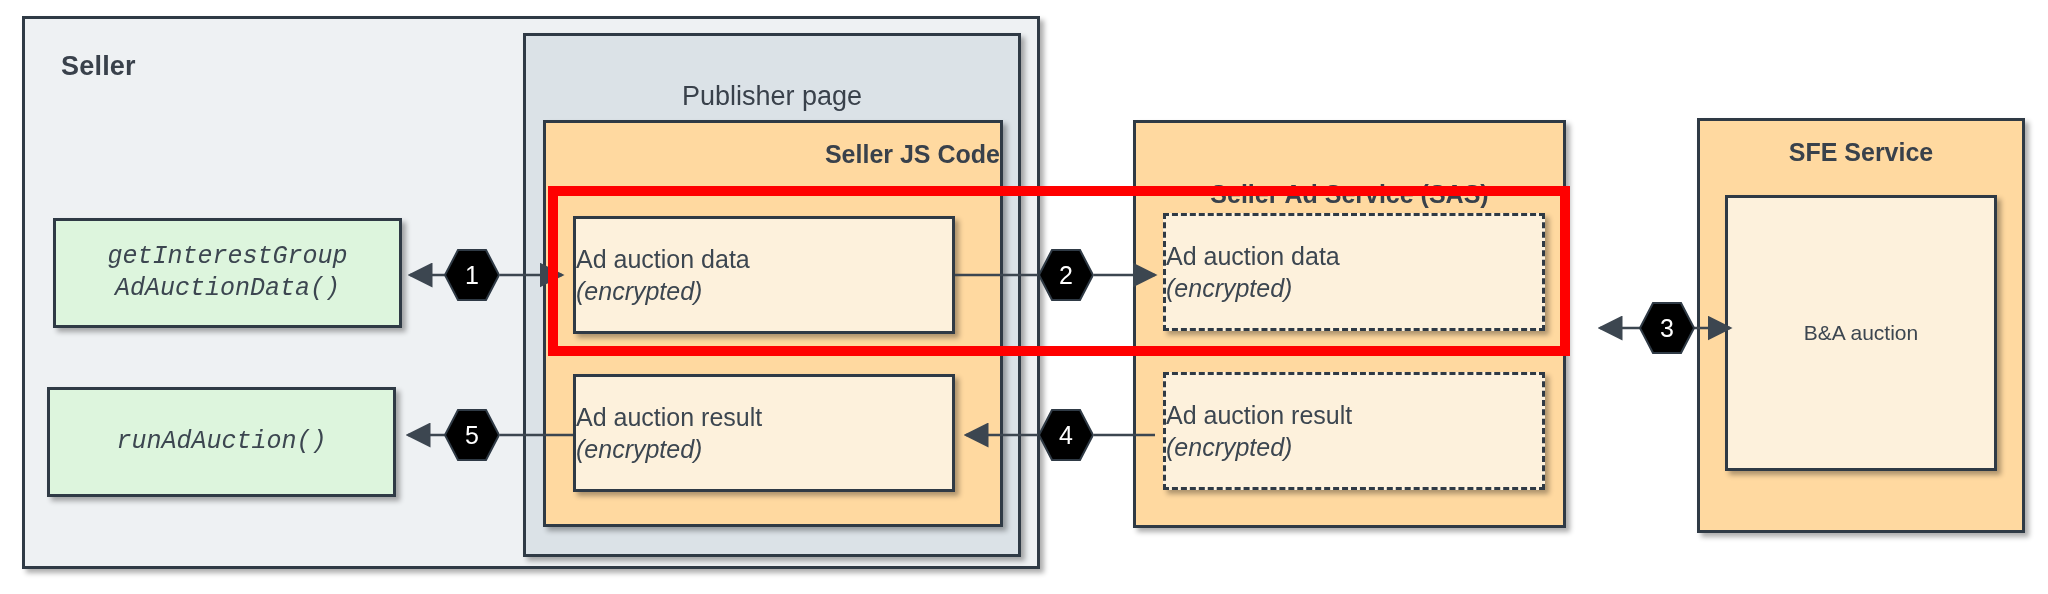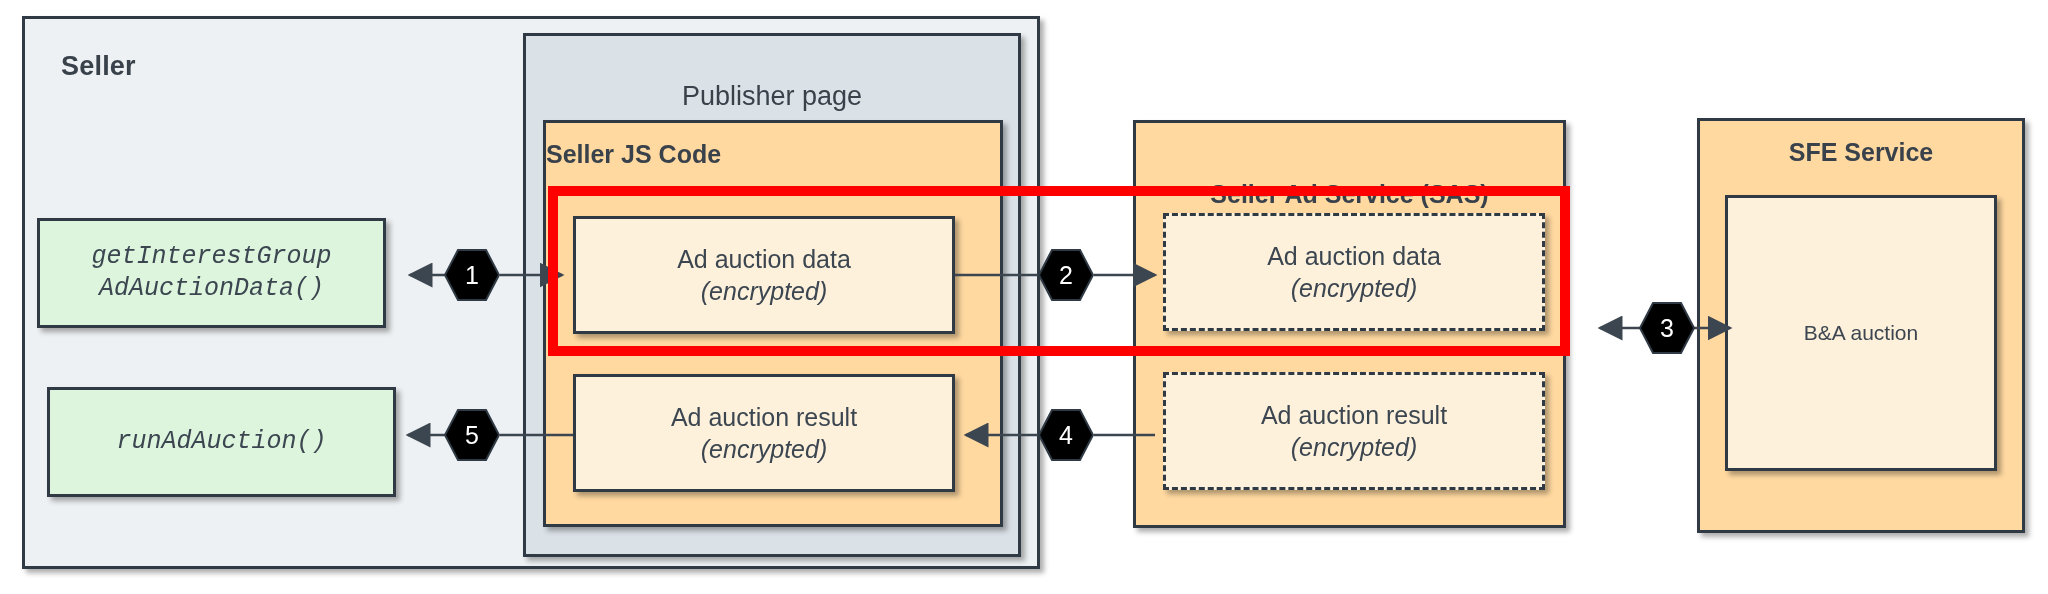--- a/index.html
+++ b/index.html
@@ -12,46 +12,46 @@
   
   #browser{left:22px;top:16px;width:1018px;height:553px;background:#eef1f3;}
   #browser-label{position:absolute;left:36px;top:32px;font-size:27px;font-weight:bold;color:#39414b;letter-spacing:0.2px;}
 
   
   #publisher{left:523px;top:33px;width:498px;height:524px;background:#dbe2e7;}
   #publisher-label{position:absolute;left:0;right:0;top:45px;text-align:center;font-size:27px;color:#39414b;}
 
   
   #sellerjs{left:543px;top:120px;width:460px;height:407px;background:#ffd9a0;}
-  #sellerjs-label{position:absolute;left:0;right:0;top:17px;text-align:left;font-size:25px;font-weight:bold;color:#39414b;}
+  #sellerjs-label{position:absolute;left:0;right:0;top:17px;text-align:right;font-size:25px;font-weight:bold;color:#39414b;}
 
   
   #sas{left:1133px;top:120px;width:433px;height:408px;background:#ffd9a0;}
   #sas-label{position:absolute;left:0;right:0;top:17px;text-align:center;font-size:25px;font-weight:bold;color:#39414b;margin-top:40px;}
 
   
   #sfe{left:1697px;top:118px;width:328px;height:415px;background:#ffd9a0;}
   #sfe-label{position:absolute;left:0;right:0;top:17px;text-align:center;font-size:25px;font-weight:bold;color:#39414b;}
   #bna{left:1725px;top:195px;width:272px;height:276px;background:#fdf1dc;}
   #bna .ctr{position:absolute;left:0;right:0;top:50%;transform:translateY(-50%);text-align:center;font-size:21px;color:#3c4650;}
 
   
   .greenbox{background:#ddf5dd;}
-  #api1{left:37px;top:218px;width:349px;height:110px;}
+  #api1{left:53px;top:218px;width:349px;height:110px;}
   #api2{left:47px;top:343px;width:349px;height:110px;margin-top:44px;}
   .mono{font-family:"Liberation Mono", monospace;font-style:italic;font-size:25px;color:#3c4650;
         position:absolute;left:0;right:0;top:50%;transform:translateY(-50%);text-align:center;line-height:1.28;white-space:pre-line;}
 
   
   .cream{background:#fdf1dc;}
   #js-data{left:573px;top:216px;width:382px;height:118px;}
   #js-result{left:573px;top:374px;width:382px;height:118px;}
   #sas-data{left:1163px;top:213px;width:382px;height:118px;border:3px dashed #2f3a45;}
   #sas-result{left:1163px;top:372px;width:382px;height:118px;border:3px dashed #2f3a45;}
-  .twoline{position:absolute;left:0;right:0;top:50%;transform:translateY(-50%);text-align:center;font-size:25px;color:#3c4650;line-height:1.28;}
+  .twoline{position:absolute;left:0;right:0;top:50%;transform:translateY(-50%);text-align:left;font-size:25px;color:#3c4650;line-height:1.28;}
   .twoline .it{font-style:italic;}
 
   
   #redrect{left:548px;top:186px;width:1022px;height:170px;border:10px solid #ff0000;background:transparent;z-index:40;pointer-events:none;}
 
   
   #lines{position:absolute;left:0;top:0;width:2048px;height:594px;z-index:30;}
 
   
   .hexwrap{position:absolute;z-index:50;width:56px;height:56px;}

